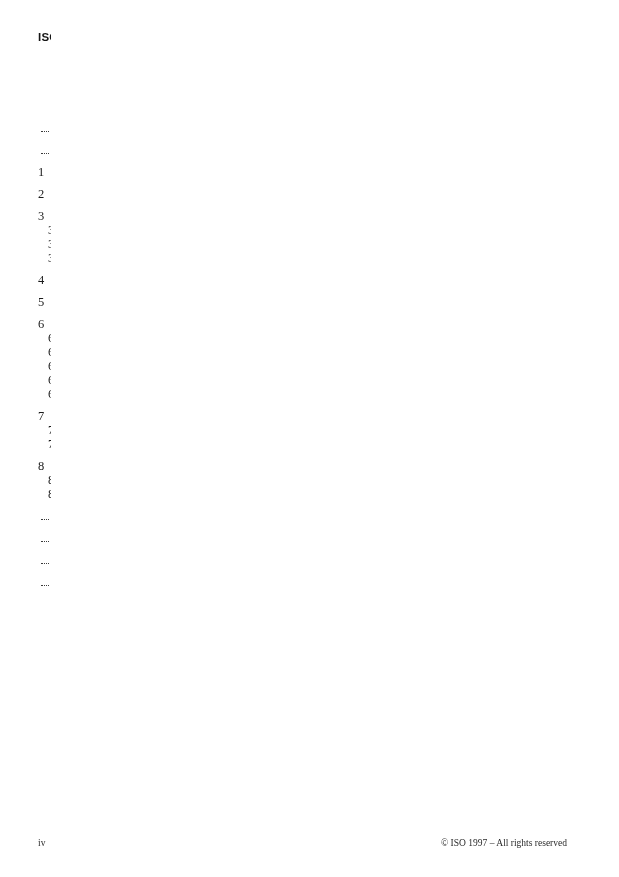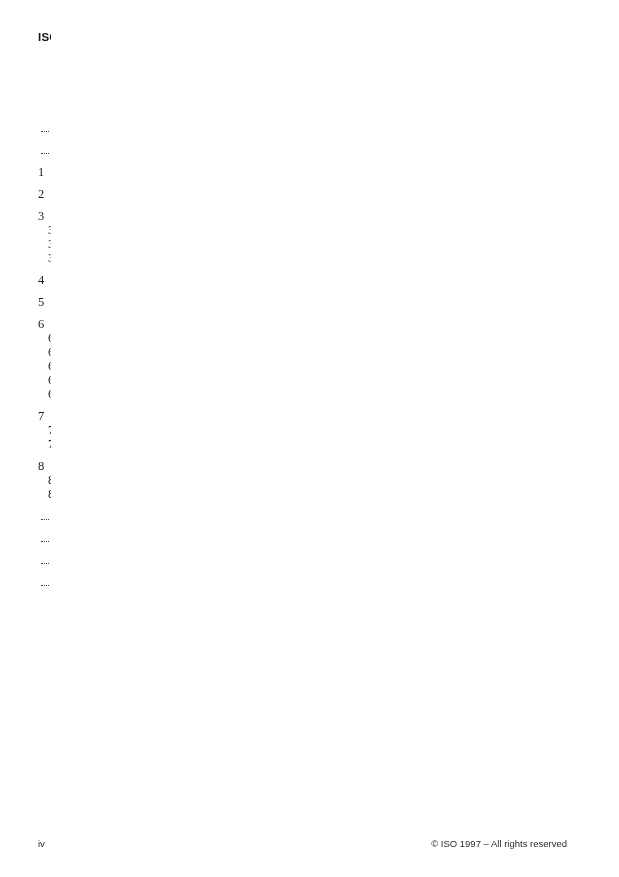--- a/index.html
+++ b/index.html
@@ -65,21 +65,21 @@
   }
   .row .page { flex: 0 0 auto; padding-left: 1px; }
   .footer {
     position: absolute;
     top: 838px;
     left: 38px;
     right: 52px;
     display: flex;
     justify-content: space-between;
     align-items: baseline;
-    font-family: Liberation Sans, sans-serif;
+    font-family: Liberation Serif, serif;
     font-size: 9.5px;
     color: #2a2a2a;
   }
 </style>
 </head>
 <body>
 
 <div class="page">
 
   <div class="header-code">ISO 13786:1999(E)</div>

